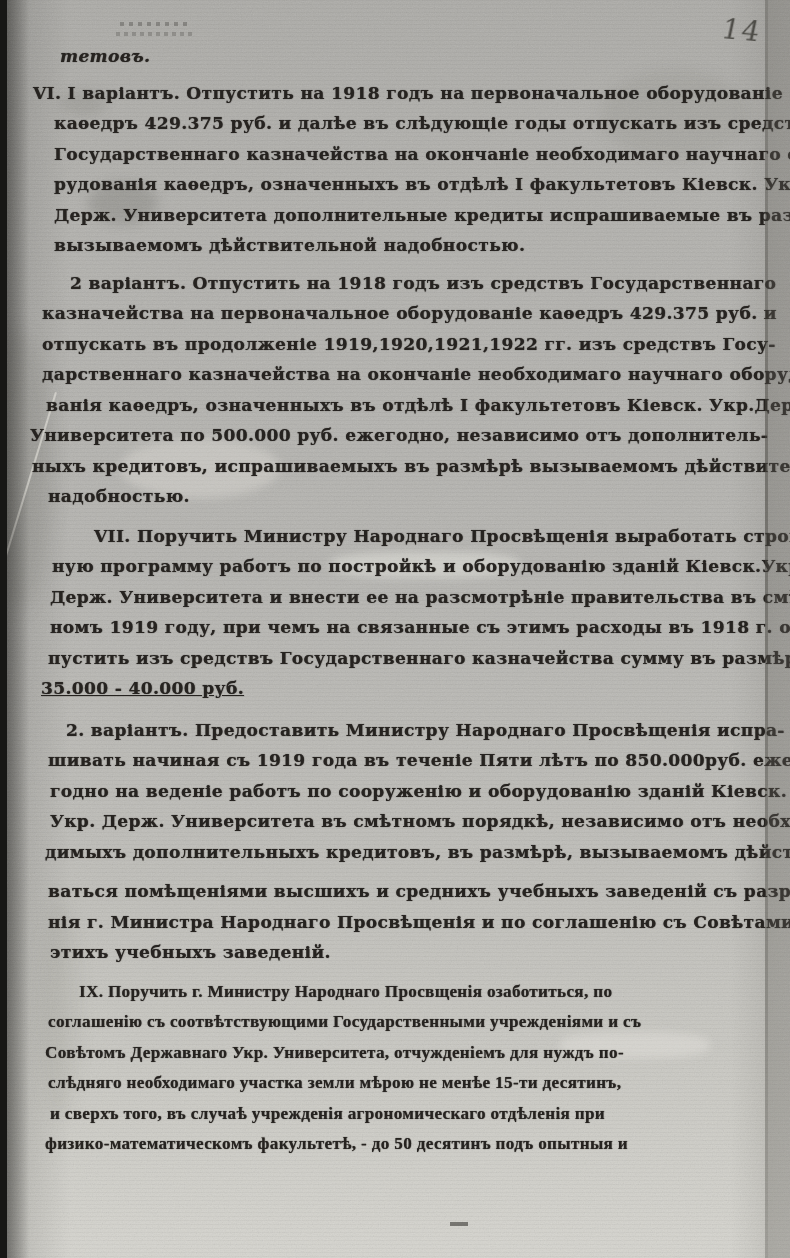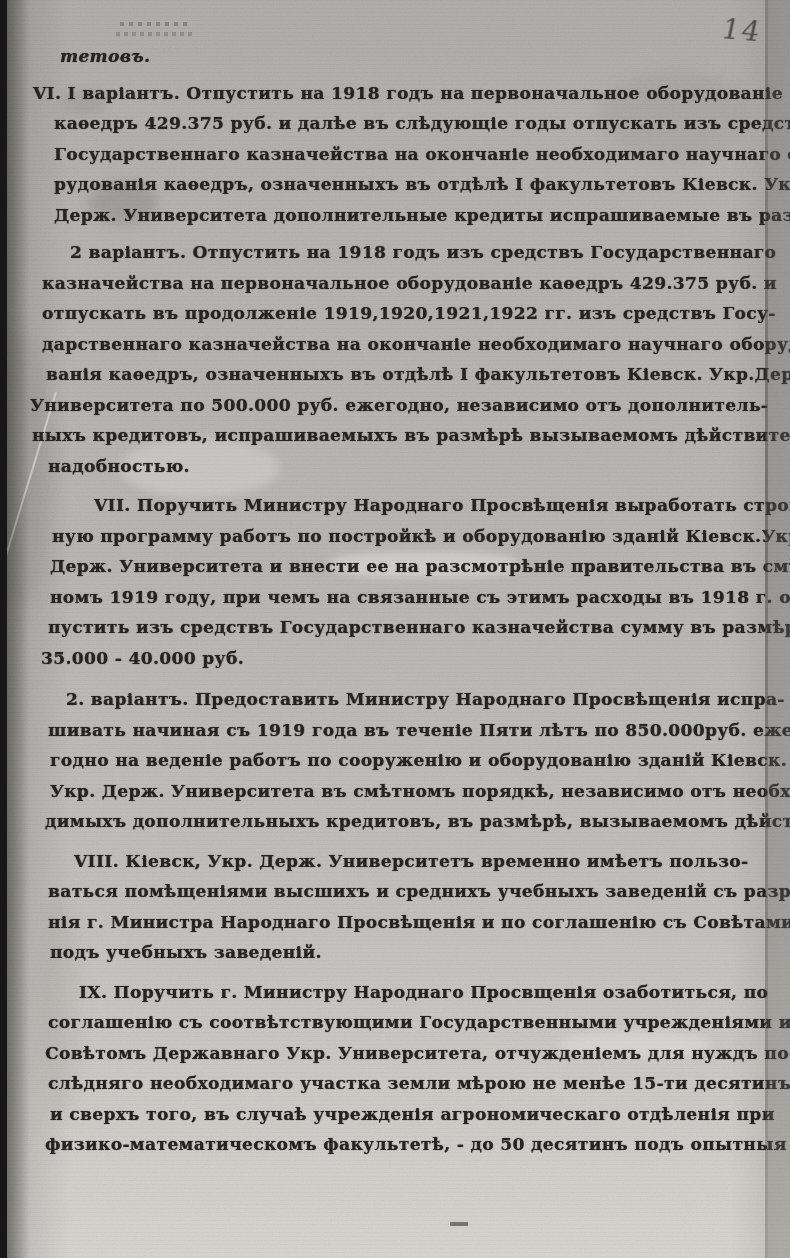--- a/index.html
+++ b/index.html
@@ -97,53 +97,53 @@
   <div class="text-block" id="text-block">
       <div style="margin-top: 0px;">
         <div class="line" style="margin-left: 6px; font-style: italic;">тетовъ.</div>
       </div>
       <div style="margin-top: 6px;">
         <div class="line" style="margin-left: -21px;">VI. I варіантъ. Отпустить на 1918 годъ на первоначальное оборудованіе</div>
         <div class="line" style="margin-left: 0px;">каѳедръ 429.375 руб. и далѣе въ слѣдующіе годы отпускать изъ средствъ</div>
         <div class="line" style="margin-left: 0px;">Государственнаго казначейства на окончаніе необходимаго научнаго обо-</div>
         <div class="line" style="margin-left: 0px;">рудованія каѳедръ, означенныхъ въ отдѣлѣ I факультетовъ Кіевск. Укр.</div>
         <div class="line" style="margin-left: 0px;">Держ. Университета дополнительные кредиты испрашиваемые въ размѣрѣ,</div>
+        <div class="line" style="margin-left: 0px;">вызываемомъ дѣйствительной надобностью.</div>
       </div>
       <div style="margin-top: 7px;">
         <div class="line" style="margin-left: 16px;">2 варіантъ. Отпустить на 1918 годъ изъ средствъ Государственнаго</div>
         <div class="line" style="margin-left: -12px;">казначейства на первоначальное оборудованіе каѳедръ 429.375 руб. и</div>
         <div class="line" style="margin-left: -12px;">отпускать въ продолженіе 1919,1920,1921,1922 гг. изъ средствъ Госу-</div>
         <div class="line" style="margin-left: -12px;">дарственнаго казначейства на окончаніе необходимаго научнаго оборудо-</div>
         <div class="line" style="margin-left: -8px;">ванія каѳедръ, означенныхъ въ отдѣлѣ I факультетовъ Кіевск. Укр.Держ</div>
         <div class="line" style="margin-left: -24px;">Университета по 500.000 руб. ежегодно, независимо отъ дополнитель-</div>
         <div class="line" style="margin-left: -22px;">ныхъ кредитовъ, испрашиваемыхъ въ размѣрѣ вызываемомъ дѣйствительною</div>
         <div class="line" style="margin-left: -6px;">надобностью.</div>
       </div>
       <div style="margin-top: 9px;">
         <div class="line" style="margin-left: 40px;">VII. Поручить Министру Народнаго Просвѣщенія выработать строитель</div>
         <div class="line" style="margin-left: -2px;">ную программу работъ по постройкѣ и оборудованію зданій Кіевск.Укр.</div>
         <div class="line" style="margin-left: -4px;">Держ. Университета и внести ее на разсмотрѣніе правительства въ смѣт-</div>
         <div class="line" style="margin-left: -4px;">номъ 1919 году, при чемъ на связанные съ этимъ расходы въ 1918 г. от-</div>
         <div class="line" style="margin-left: -6px;">пустить изъ средствъ Государственнаго казначейства сумму въ размѣрѣ</div>
-        <div class="line" style="margin-left: -13px;">35.000 - 40.000 руб.</div>
+        <div class="line" style="margin-left: -13px; text-decoration: underline;">35.000 - 40.000 руб.</div>
       </div>
       <div style="margin-top: 11px;">
         <div class="line" style="margin-left: 12px;">2. варіантъ. Предоставить Министру Народнаго Просвѣщенія испра-</div>
         <div class="line" style="margin-left: -6px;">шивать начиная съ 1919 года въ теченіе Пяти лѣтъ по 850.000руб. еже-</div>
         <div class="line" style="margin-left: -4px;">годно на веденіе работъ по сооруженію и оборудованію зданій Кіевск.</div>
         <div class="line" style="margin-left: -4px;">Укр. Держ. Университета въ смѣтномъ порядкѣ, независимо отъ необхо-</div>
         <div class="line" style="margin-left: -9px;">димыхъ дополнительныхъ кредитовъ, въ размѣрѣ, вызываемомъ дѣйстви-</div>
       </div>
       <div style="margin-top: 9px;">
-        <div class="line" style="margin-left: 20px;">VIII. Кіевск, Укр. Держ. Университетъ временно имѣетъ пользо-</div>
         <div class="line" style="margin-left: -6px;">ваться помѣщеніями высшихъ и среднихъ учебныхъ заведеній съ разрѣше-</div>
         <div class="line" style="margin-left: -6px;">нія г. Министра Народнаго Просвѣщенія и по соглашенію съ Совѣтами</div>
-        <div class="line" style="margin-left: -4px;">подъ учебныхъ заведеній.</div>
+        <div class="line" style="margin-left: -4px;">этихъ учебныхъ заведеній.</div>
       </div>
-      <div style="margin-top: 9px;">
+      <div style="margin-top: 9px; font-family: Liberation Serif, serif;">
         <div class="line" style="margin-left: 25px;">IX. Поручить г. Министру Народнаго Просвщенія озаботиться, по</div>
         <div class="line" style="margin-left: -6px;">соглашенію съ соотвѣтствующими Государственными учрежденіями и съ</div>
         <div class="line" style="margin-left: -9px;">Совѣтомъ Державнаго Укр. Университета, отчужденіемъ для нуждъ по-</div>
         <div class="line" style="margin-left: -6px;">слѣдняго необходимаго участка земли мѣрою не менѣе 15-ти десятинъ,</div>
         <div class="line" style="margin-left: -4px;">и сверхъ того, въ случаѣ учрежденія агрономическаго отдѣленія при</div>
         <div class="line" style="margin-left: -9px;">физико-математическомъ факультетѣ, - до 50 десятинъ подъ опытныя и</div>
       </div>
     </div>
 
   <div class="edge-left"></div>

